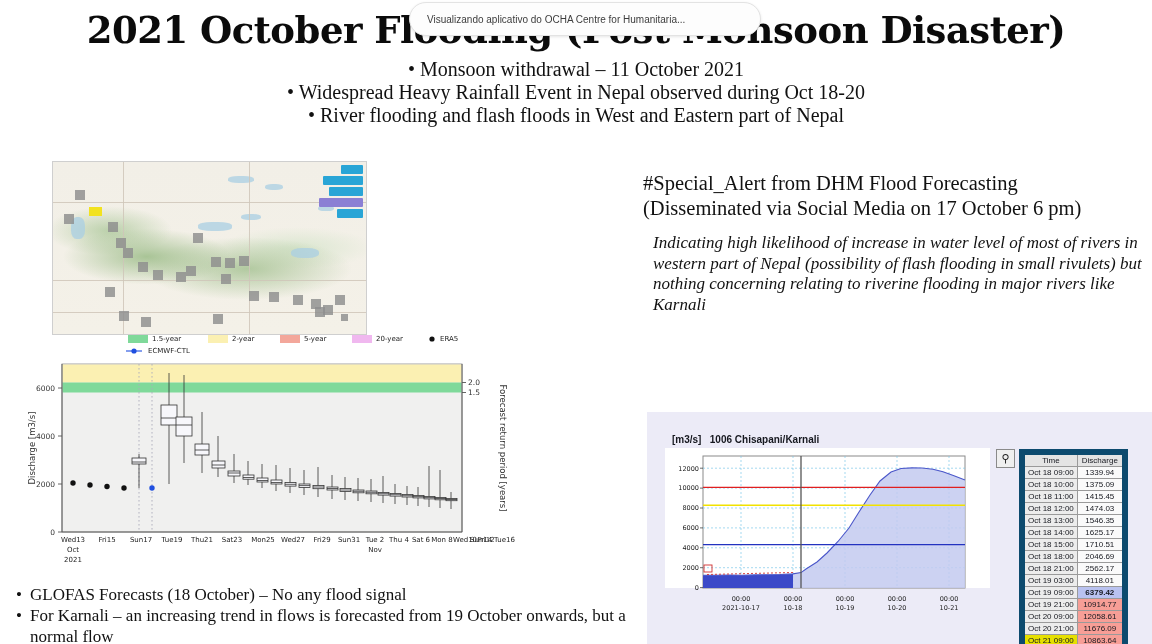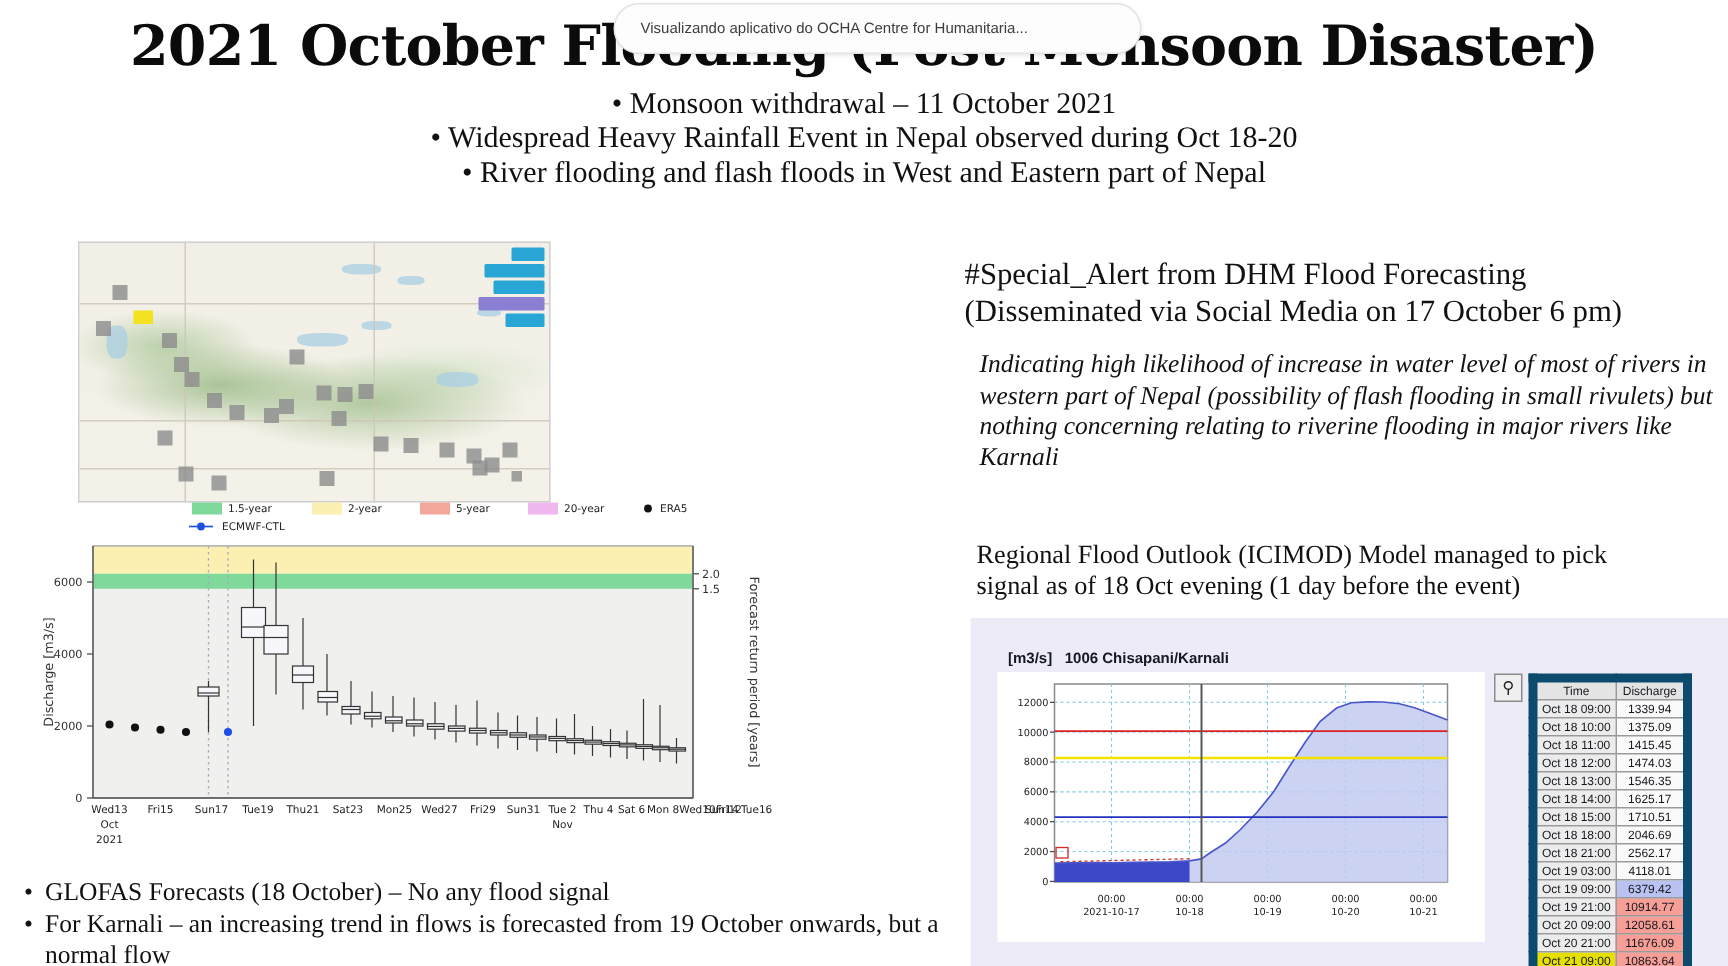--- a/index.html
+++ b/index.html
@@ -79,38 +79,38 @@
   #icimod{
     position:absolute;left:647px;top:412px;width:505px;height:232px;
     background:#ecebf7;
   }
   #icimod-title{
     position:absolute;left:25px;top:22px;
     font-family:"Liberation Sans", sans-serif;font-weight:bold;font-size:10px;color:#16181f;
     white-space:nowrap;
   }
   #icimod-plotbox{
-    position:absolute;left:18px;top:36px;width:325px;height:180px;background:#ffffff;
+    position:absolute;left:18px;top:36px;width:325px;height:140px;background:#ffffff;
   }
   #icimod-table-wrap{position:absolute;left:372px;top:37px;}
   .zoomicon{
     position:absolute;left:-23px;top:0px;width:19px;height:19px;
     background:#efefef;border:1px solid #8a8a8a;box-sizing:border-box;
     display:flex;align-items:center;justify-content:center;
     font-size:11px;color:#222;
   }
   table.dt{border-collapse:collapse;font-family:"Liberation Sans", sans-serif;font-size:8px;
     border:6px solid #0c4a6e;background:#fff;}
   table.dt th{background:#e4e4e4;border:1px solid #9a9a9a;padding:1px 4px;font-weight:normal;
     color:#16181f;text-align:center;}
   table.dt td{border:1px solid #9a9a9a;padding:1px 3px;color:#16181f;text-align:center;
     white-space:nowrap;}
   td.t{background:#ececec;text-align:left;padding-left:5px;}
   td.v{background:#fafafa;}
-  td.blue{background:#b9c2f0;}
+  td.blue{background:#b9c2f0;font-weight:bold;}
   td.red{background:#f79e96;}
   td.yellow{background:#e6e000;}
 
   svg{display:block;}
 </style>
 </head>
 <body>
 
 <div class="slide">
 
@@ -400,24 +400,20 @@
     </div>
   </div>
 
   <div id="alert-head">
     <div>#Special_Alert from DHM Flood Forecasting</div>
     <div>(Disseminated via Social Media on 17 October 6 pm)</div>
   </div>
 
   <div id="alert-body">Indicating high likelihood of increase in water level of most of rivers in western part of Nepal (possibility of flash flooding in small rivulets) but nothing concerning relating to riverine flooding in major rivers like Karnali</div>
 
-  <div id="outlook">
-    <div>Regional Flood Outlook (ICIMOD) Model managed to pick</div>
-    <div>signal as of 18 Oct evening (1 day before the event)</div>
-  </div>
 
   <div id="icimod">
     <div id="icimod-title">
       <span>[m3/s]</span>
       &nbsp;&nbsp;<span>1006 Chisapani/Karnali</span>
     </div>
 
     <div id="icimod-plotbox">
       <svg width="325" height="172" viewBox="0 0 325 172">
 

